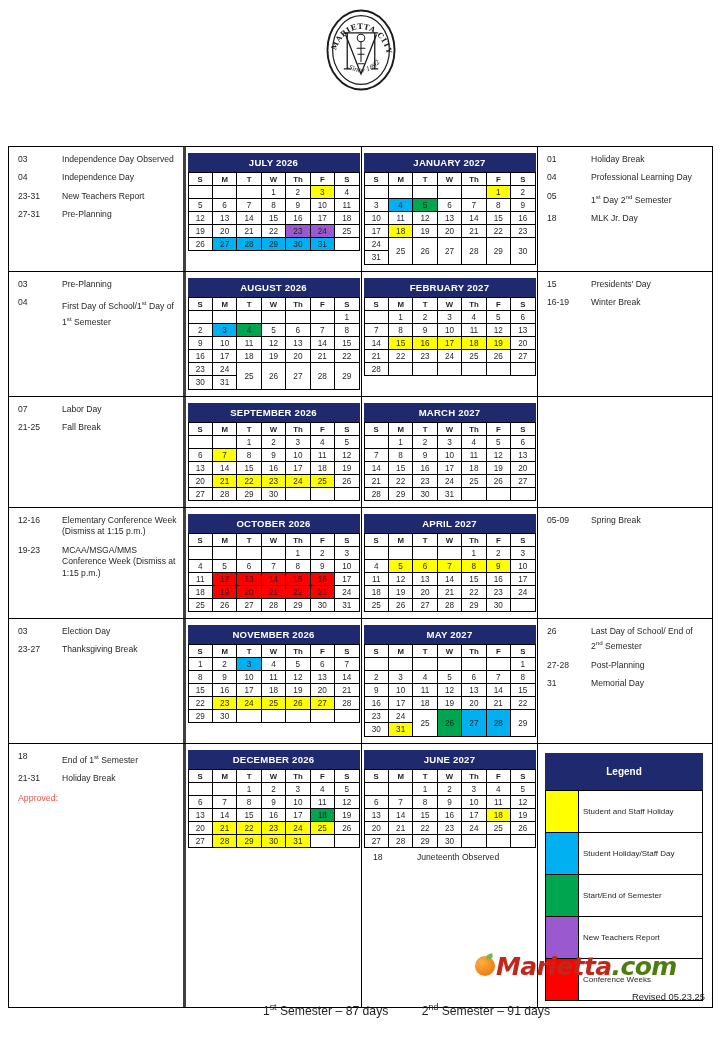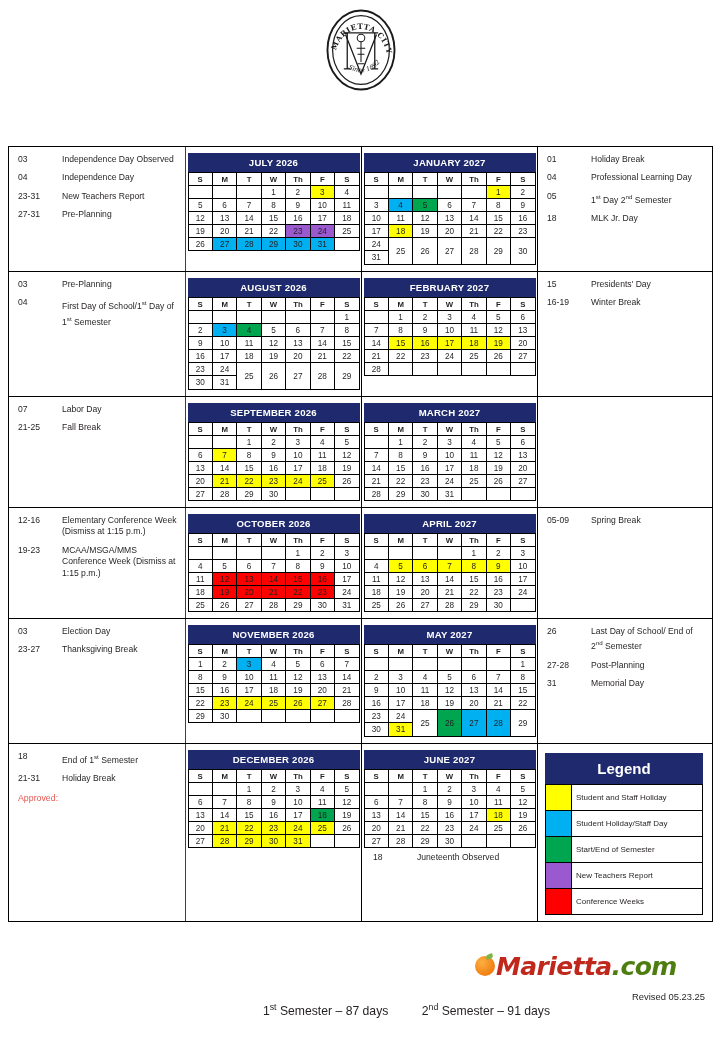--- a/index.html
+++ b/index.html
@@ -31,21 +31,21 @@
   #grid {
     position: absolute;
     left: 8px; top: 146px;
     width: 705px;
     border-collapse: collapse;
     border-spacing: 0;
   }
   #grid > .row { display: flex; width: 705px; border: 1px solid #000; border-bottom: none; }
   #grid > .row:last-child { border-bottom: 1px solid #000; }
 
-  .cell-notes-l { width: 177px; border-right: 1px solid #404040; padding: 7px 0 6px 0; }
+  .cell-notes-l { width: 177px; border-right: 3px solid #404040; padding: 7px 0 6px 0; }
   .cell-cal-l   { width: 176px; border-right: 1px solid #000; padding: 6px 0 6px 0; }
   .cell-cal-r   { width: 176px; border-right: 1px solid #000; padding: 6px 0 6px 0; }
   .cell-notes-r { width: 172px; padding: 7px 0 6px 0; }
 
   
   .note {
     display: flex;
     font-size: 8.6px;
     line-height: 11.4px;
     margin-bottom: 7px;
@@ -118,26 +118,26 @@
   table.legend {
     border-collapse: collapse;
     margin: 2px auto 0 auto;
     width: 158px;
     table-layout: fixed;
   }
   table.legend caption {
     background: #1f2a6e;
     color: #fff;
     font-weight: bold;
-    font-size: 15px;
-    padding: 6px 0;
+    font-size: 10px;
+    padding: 12px 0;
     border: 1px solid #1f2a6e;
     caption-side: top;
   }
-  table.legend td { border: 1px solid #000; height: 14px; padding: 8px; }
+  table.legend td { border: 1px solid #000; height: 14px; padding: 16px; }
   table.legend td.sw { width: 26px; }
   table.legend td.lb { font-size: 8px; padding-left: 4px; color: #231f20; }
 
   
   #semesters {
     position: absolute;
     left: 0; top: 1002px;
     width: 721px;
     text-align: center;
     font-size: 12.2px;

